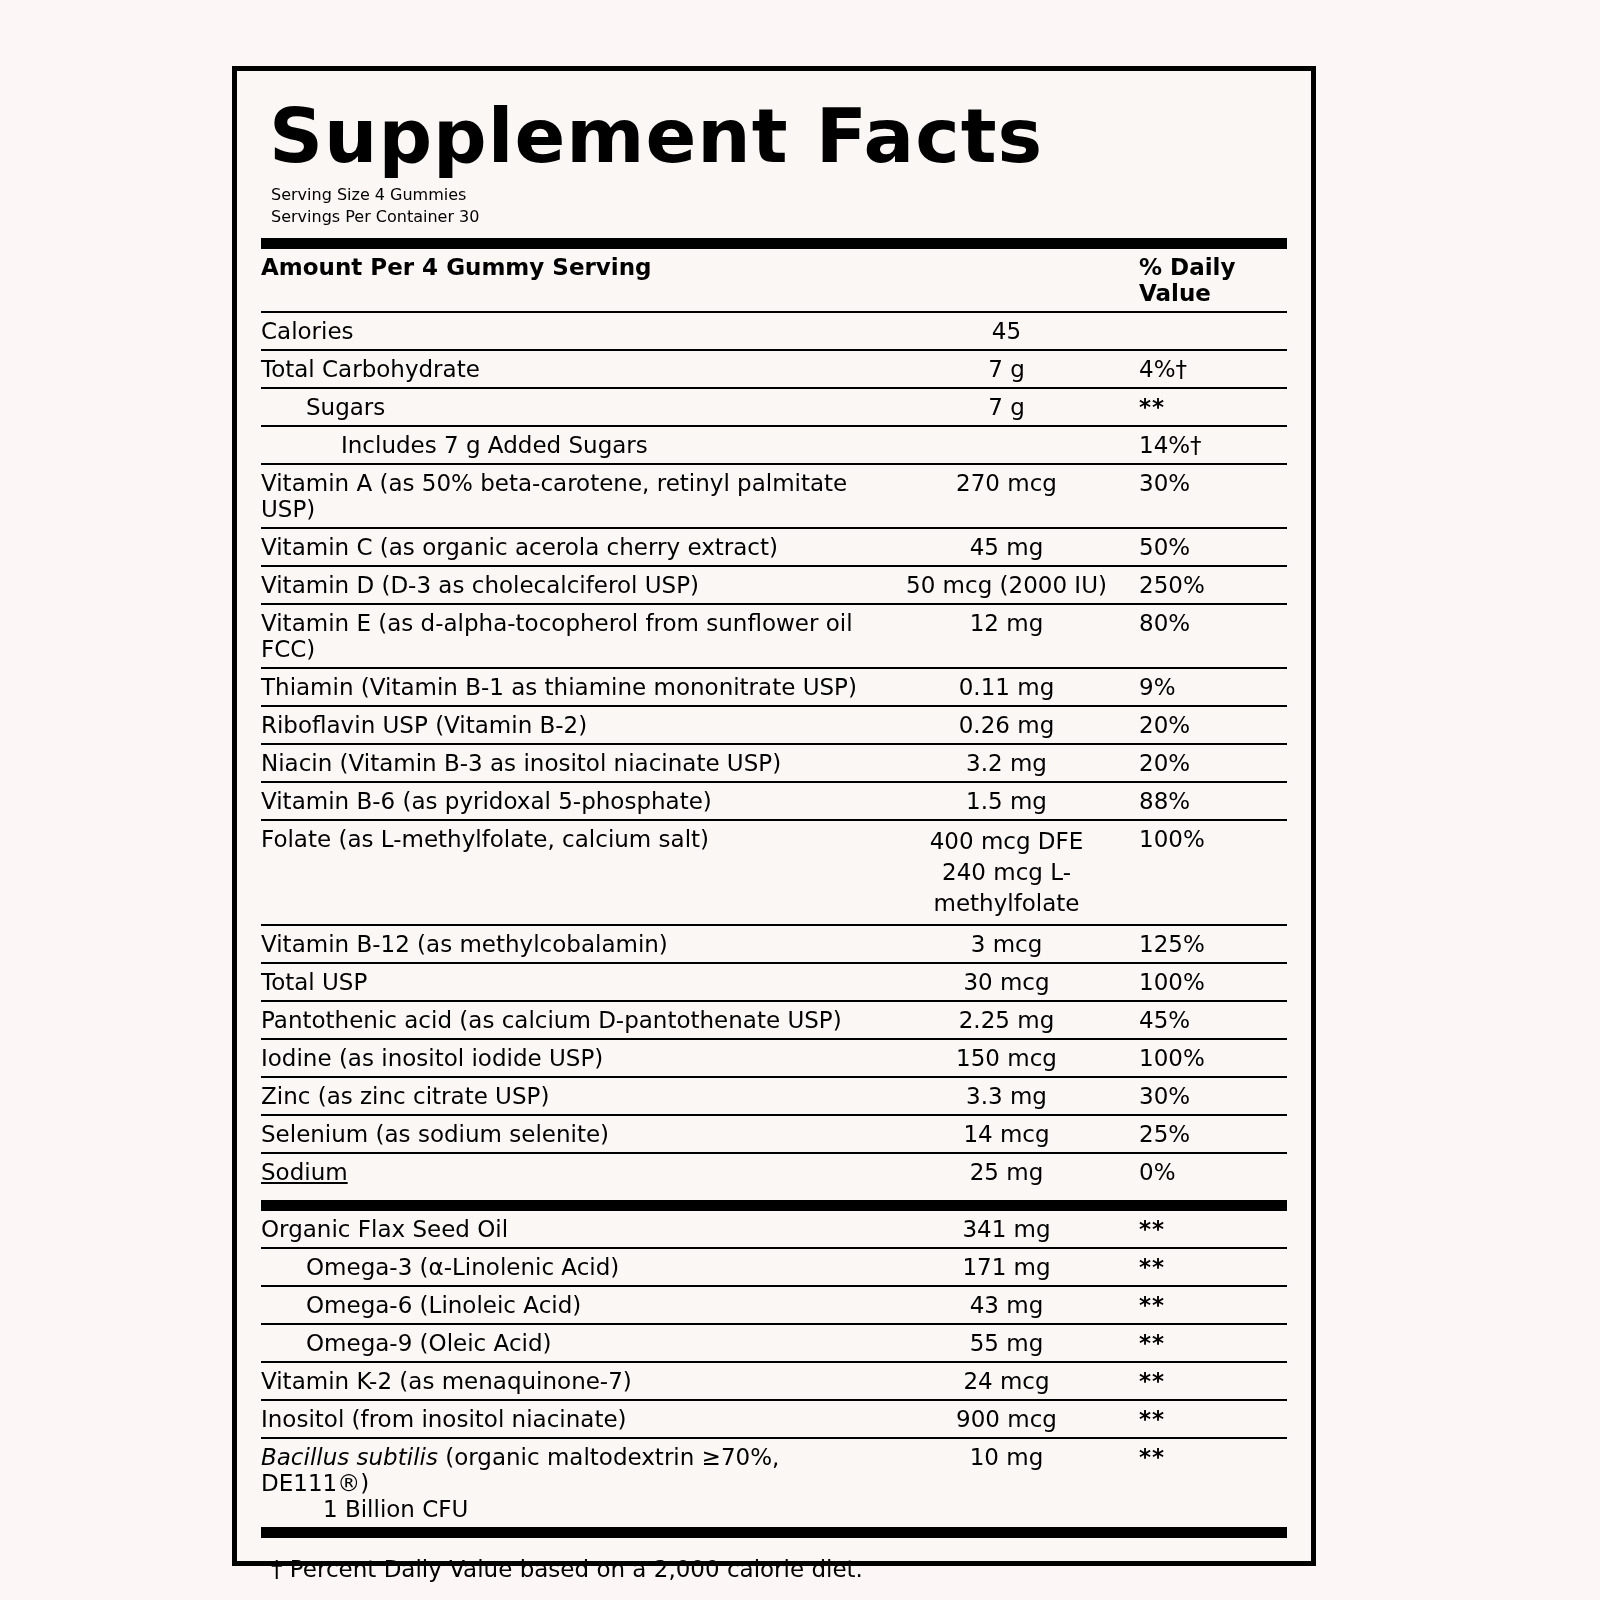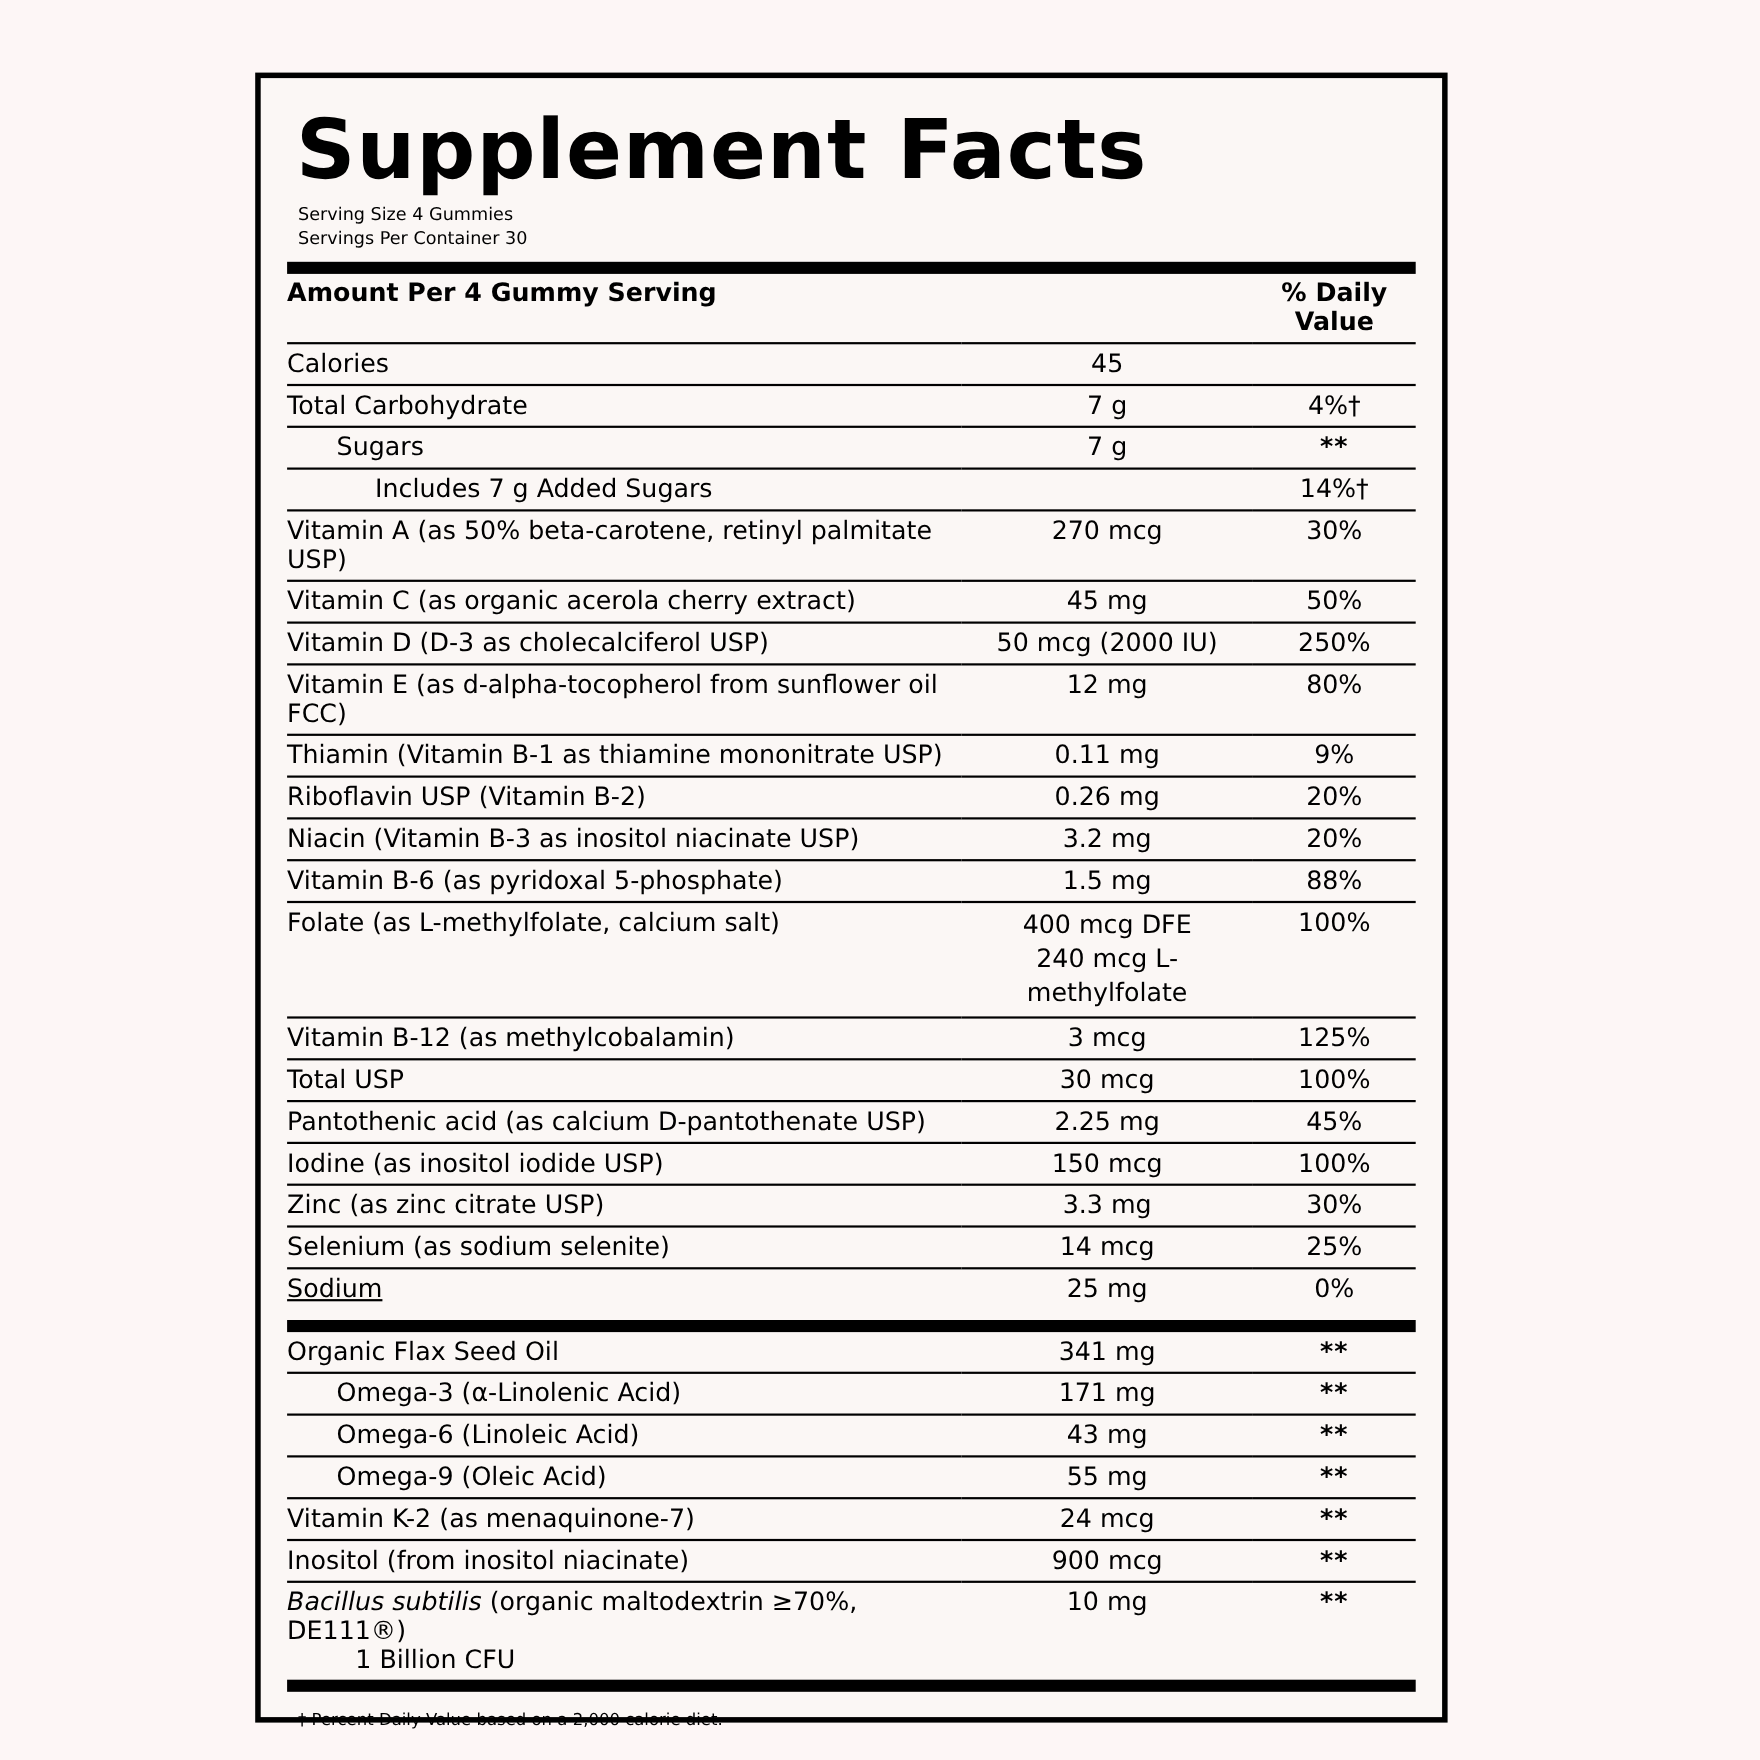--- a/index.html
+++ b/index.html
@@ -54,30 +54,30 @@
     border-collapse: collapse;
     font-size: 23px;
   }
   table.facts td {
     padding: 5px 0 5px 0;
     vertical-align: top;
     border-bottom: 2px solid #000;
   }
   td.name { padding-left: 10px; text-align: left; }
   td.amount { text-align: center; width: 265px; }
-  td.dv { text-align: center; width: 148px; }
+  td.dv { text-align: left; width: 148px; }
   .hdr td { font-weight: bold; border-bottom: 2px solid #000; }
   .indent1 { padding-left: 45px !important; }
   .indent2 { padding-left: 80px !important; }
   .indent3 { padding-left: 62px !important; }
   .stars { letter-spacing: 1px; font-weight: bold; }
   .italic { font-style: italic; }
   .sub-line { display: block; }
   .footnotes {
-    font-size: 15px;
+    font-size: 23px;
     margin: 14px 0 0 10px;
     line-height: 1.55;
   }
   .amount-two {
     line-height: 1.35;
   }
 </style>
 </head>
 <body>
 

